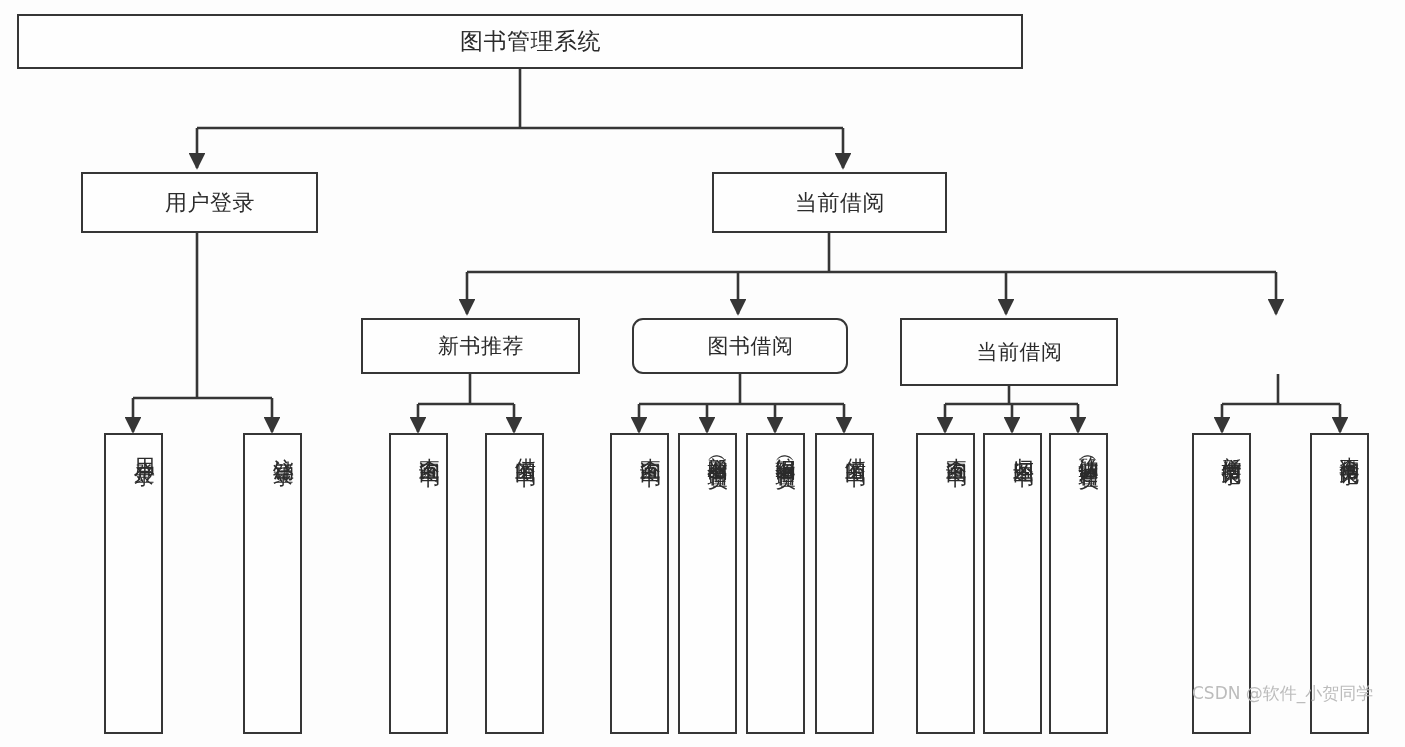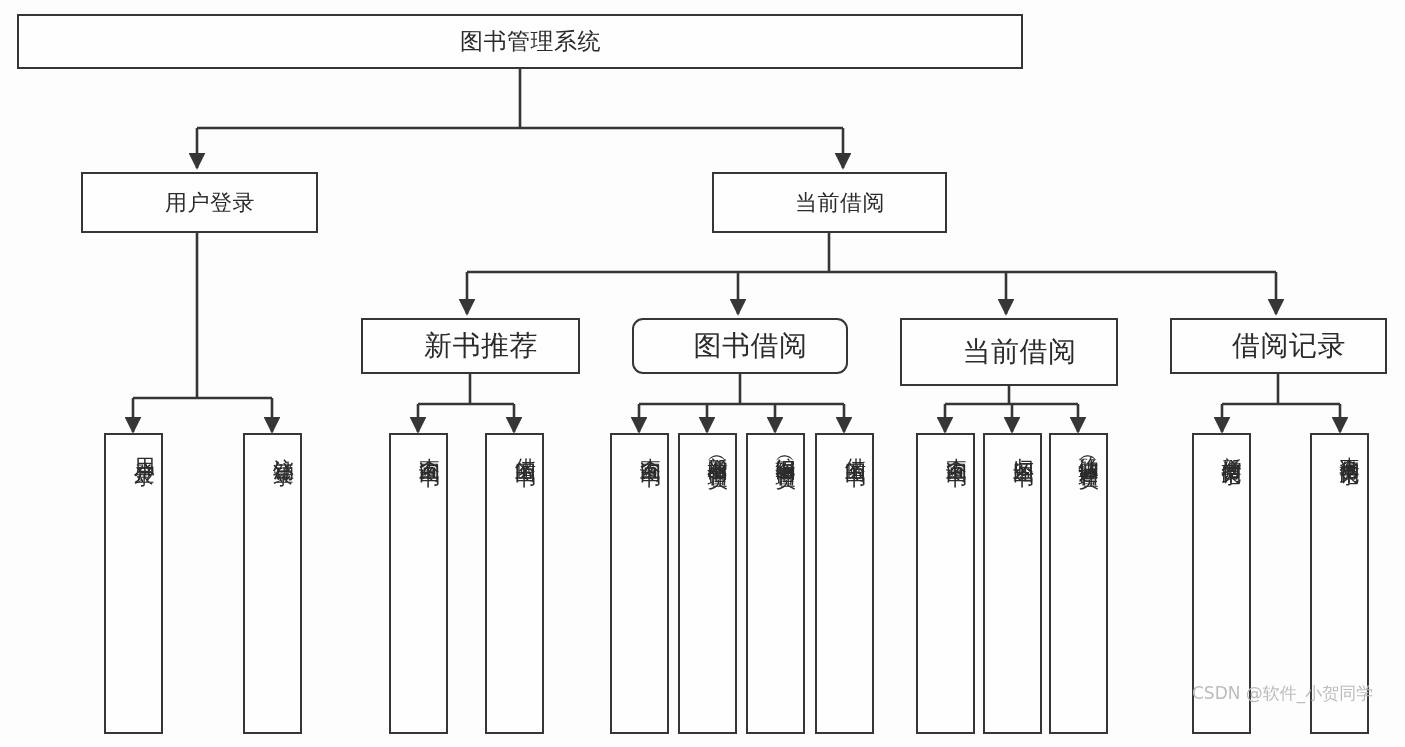--- a/index.html
+++ b/index.html
@@ -36,21 +36,21 @@
     padding-left: 21px;
   }
   .node .label {
     display: block;
     text-align: center;
     line-height: 1.18;
     letter-spacing: 0.5px;
   }
   .node.root .label { font-size: 23px; }
   .node.lvl1 .label { font-size: 22px; }
-  .node.lvl2 .label { font-size: 28px; }
+  .node.lvl2 .label { font-size: 21px; }
   .node.leaf {
     align-items: flex-start;
     padding-top: 6px;
   }
   .node.leaf .label {
     writing-mode: vertical-rl;
     text-orientation: upright;
     font-size: 21px;
     line-height: 1.1;
     letter-spacing: 3px;
@@ -135,23 +135,20 @@
 
   <div class="node lvl2" style="left:361px; top:318px; width:219px; height:56px;">
     <span class="label">新书推荐</span>
   </div>
   <div class="node lvl2" style="left:632px; top:318px; width:216px; height:56px;border-radius:11px;">
     <span class="label">图书借阅</span>
   </div>
   <div class="node lvl2" style="left:900px; top:318px; width:218px; height:68px;">
     <span class="label">当前借阅</span>
   </div>
-  <div class="node lvl2" style="left:1170px; top:318px; width:217px; height:56px;">
-    <span class="label">借阅记录</span>
-  </div>
 
   <div class="node leaf" style="left:104px; top:433px; width:59px; height:301px;">
     <span class="label">用户登录</span>
   </div>
   <div class="node leaf" style="left:243px; top:433px; width:59px; height:301px;">
     <span class="label">注销登录</span>
   </div>
 
   <div class="node leaf" style="left:389px; top:433px; width:59px; height:301px;">
     <span class="label">查询图书</span>

